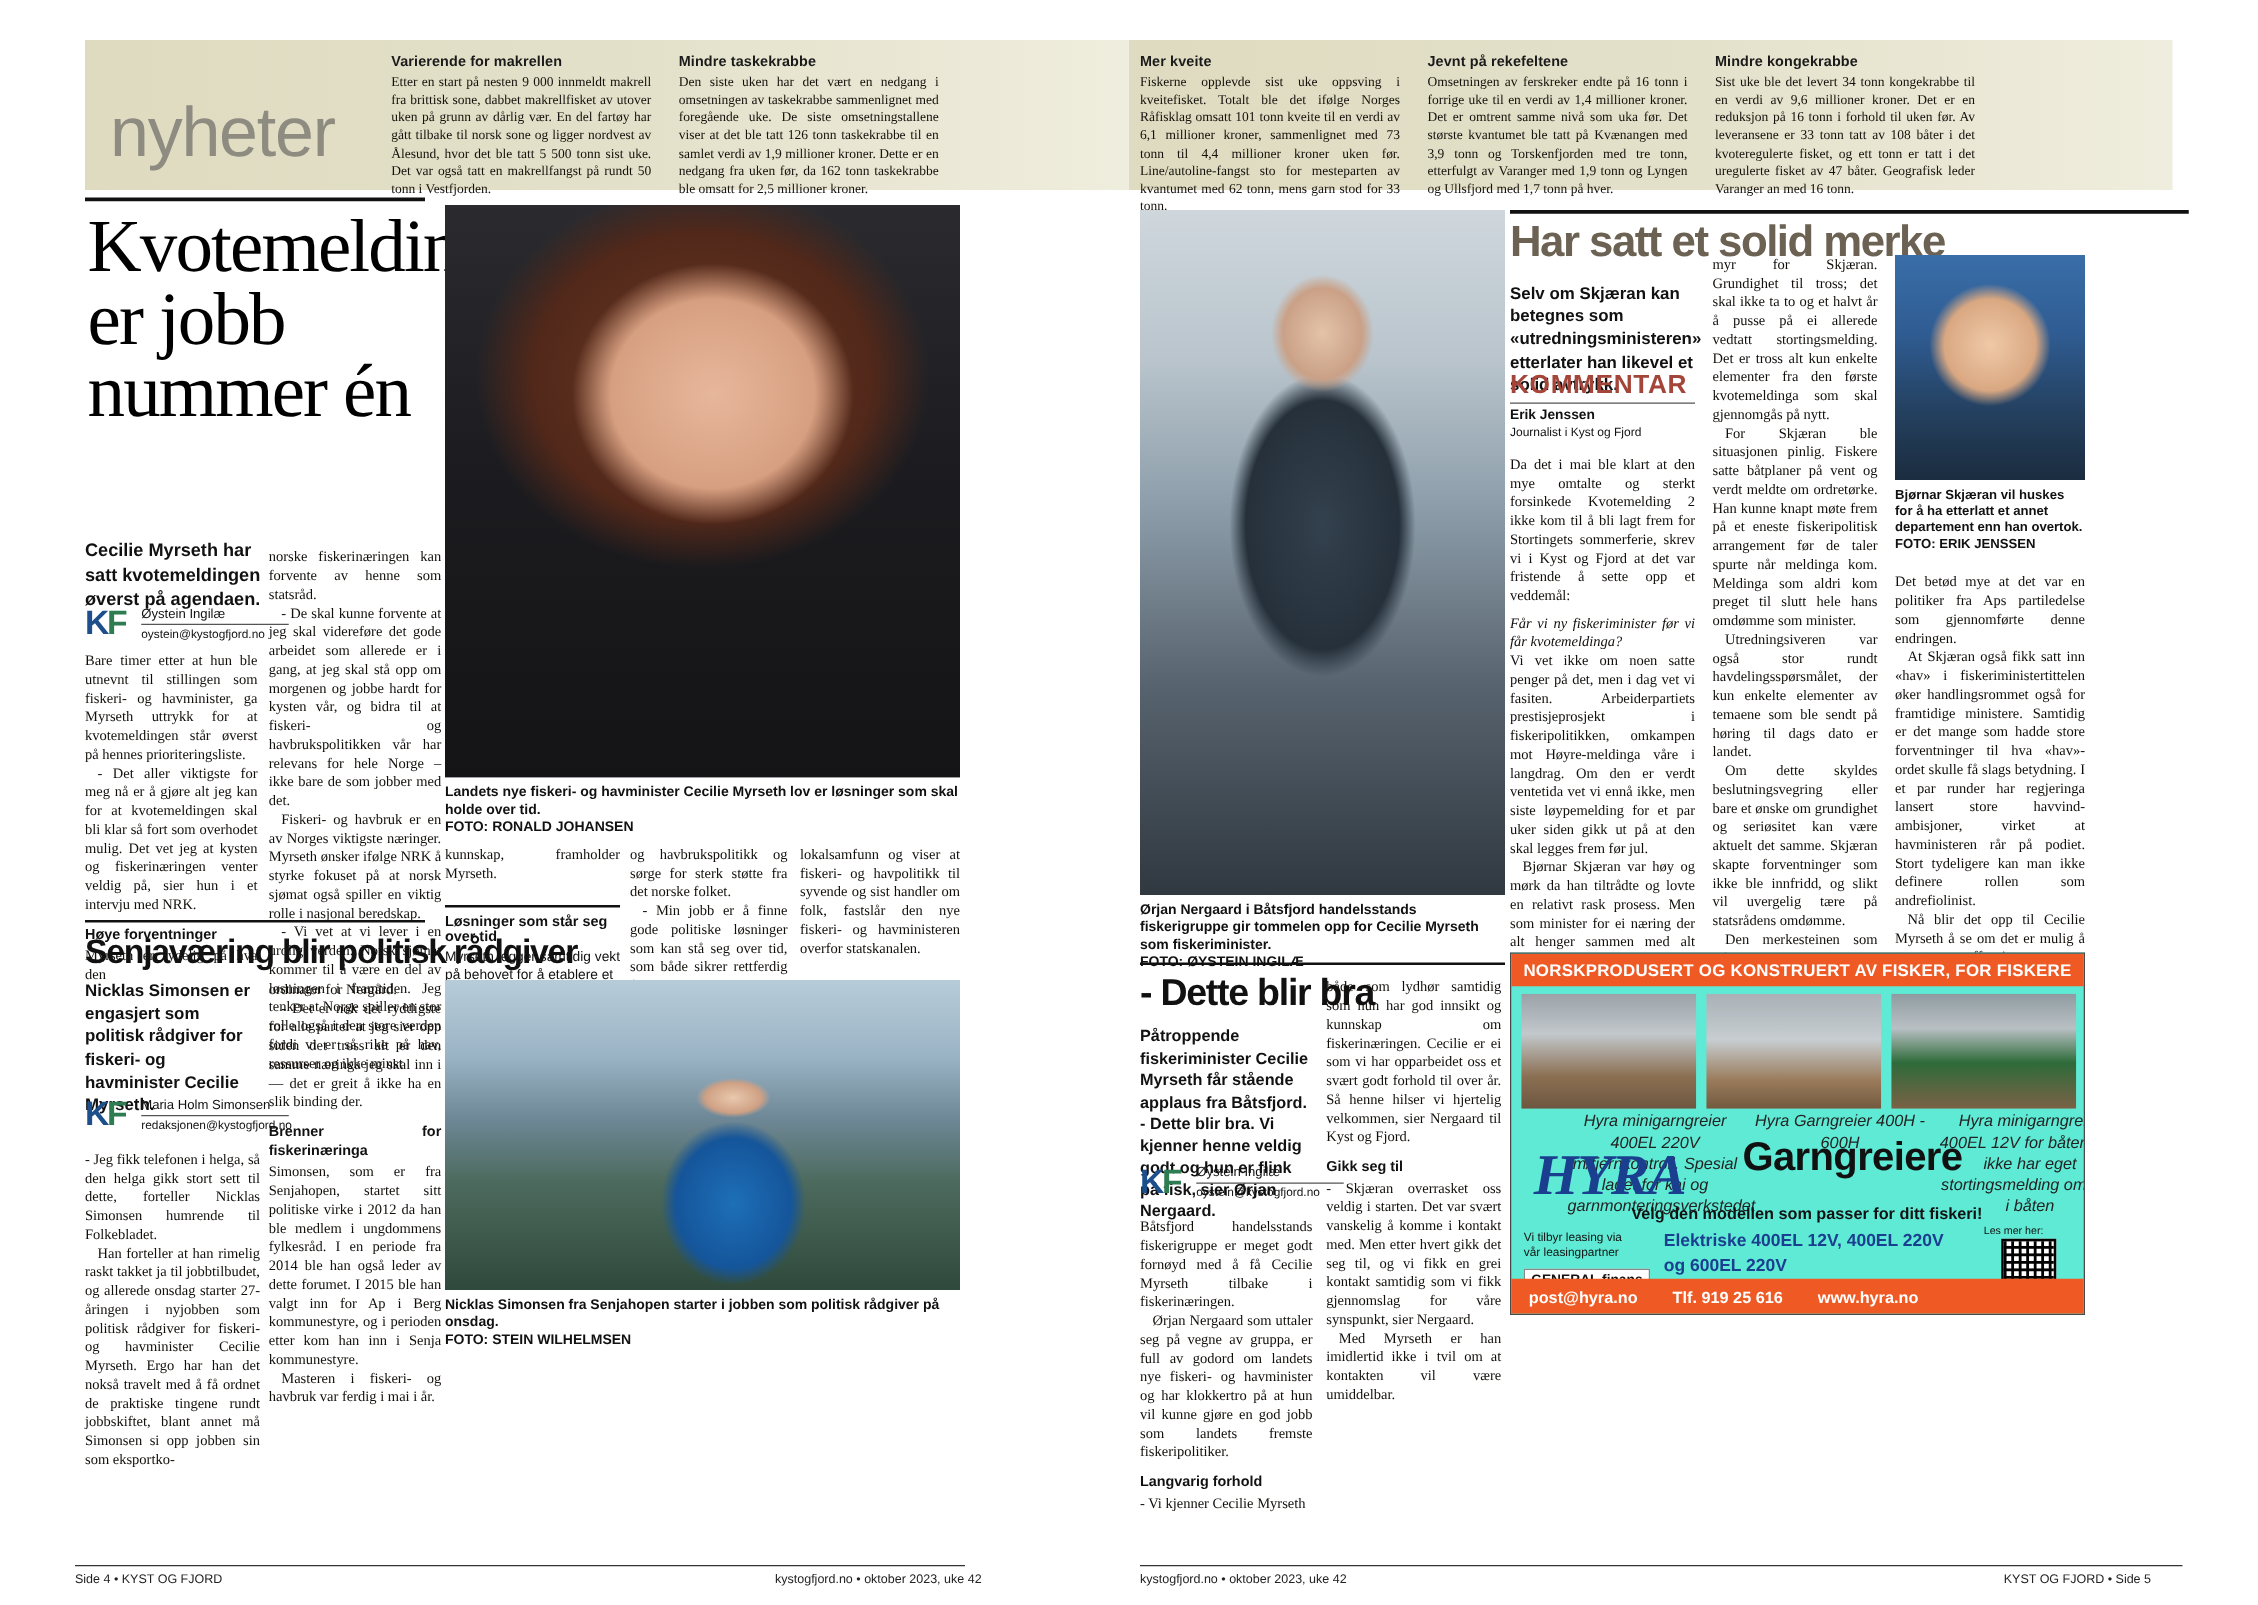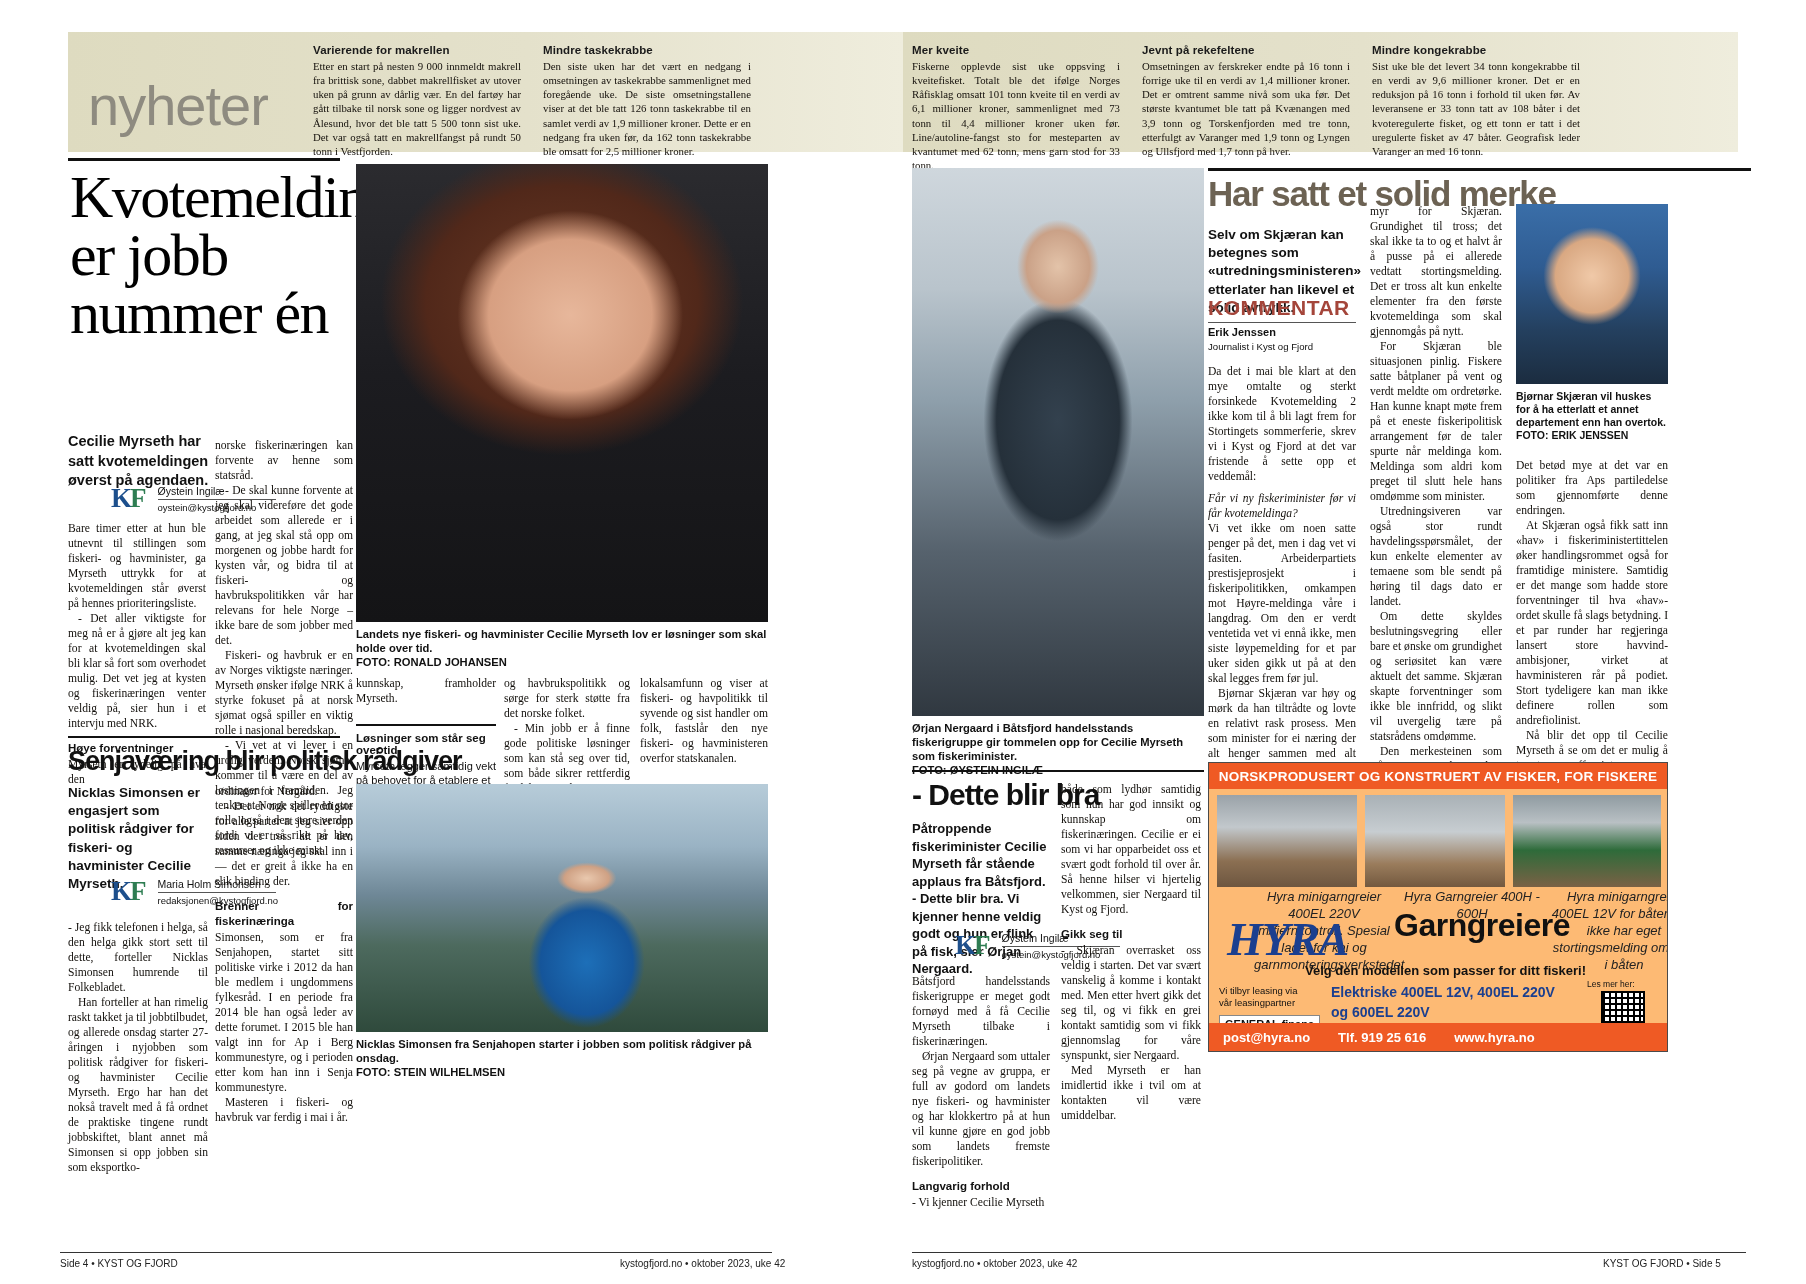--- a/index.html
+++ b/index.html
@@ -65,22 +65,22 @@
   .ingress {
     position:absolute;
     font-family:"Liberation Sans", sans-serif;
     font-weight:bold; font-size:14.5px; line-height:1.35; color:#111;
   }
 
   
   .byline { position:absolute; }
   .kf-logo {
     display:inline-block; vertical-align:top;
-    font-family:Liberation Serif, serif;
-    font-weight:bold; font-size:27px; line-height:26px; letter-spacing:-2px;margin-left:43px;
+    font-family:Liberation Sans, sans-serif;
+    font-weight:bold; font-size:27px; line-height:26px; letter-spacing:-2px;
   }
   .kf-k { color:#1d4f8c; }
   .kf-f { color:#2e7d52; }
   .byline-txt { display:inline-block; margin-left:9px; vertical-align:top; }
   .byline-name {
     font-family:"Liberation Sans", sans-serif;
     font-size:10.5px; color:#111; padding-bottom:2px;
     border-bottom:1px solid #555; display:block; width:118px;
   }
   .byline-sub {
@@ -140,21 +140,21 @@
 
   
   .footer-rule { position:absolute; height:1px; background:#333; }
   .footer {
     position:absolute;
     font-family:"Liberation Sans", sans-serif;
     font-size:10px; color:#222;
   }
 
   
-  .ad { position:absolute; border:1px solid #4a4a4a; background:#fdba74; overflow:hidden; }
+  .ad { position:absolute; border:1px solid #4a4a4a; background:#5eead4; overflow:hidden; }
   .ad-banner {
     position:absolute; left:0; top:0; right:0; height:26px;
     background:#ef5a24; color:#fff;
     font-family:"Liberation Sans", sans-serif;
     font-weight:bold; font-size:13.5px; letter-spacing:.2px;
     display:flex; align-items:center; justify-content:center;
   }
   .ad-prod { position:absolute; background:#b8c0c6; overflow:hidden; }
   .ad-prodcap {
     position:absolute;

